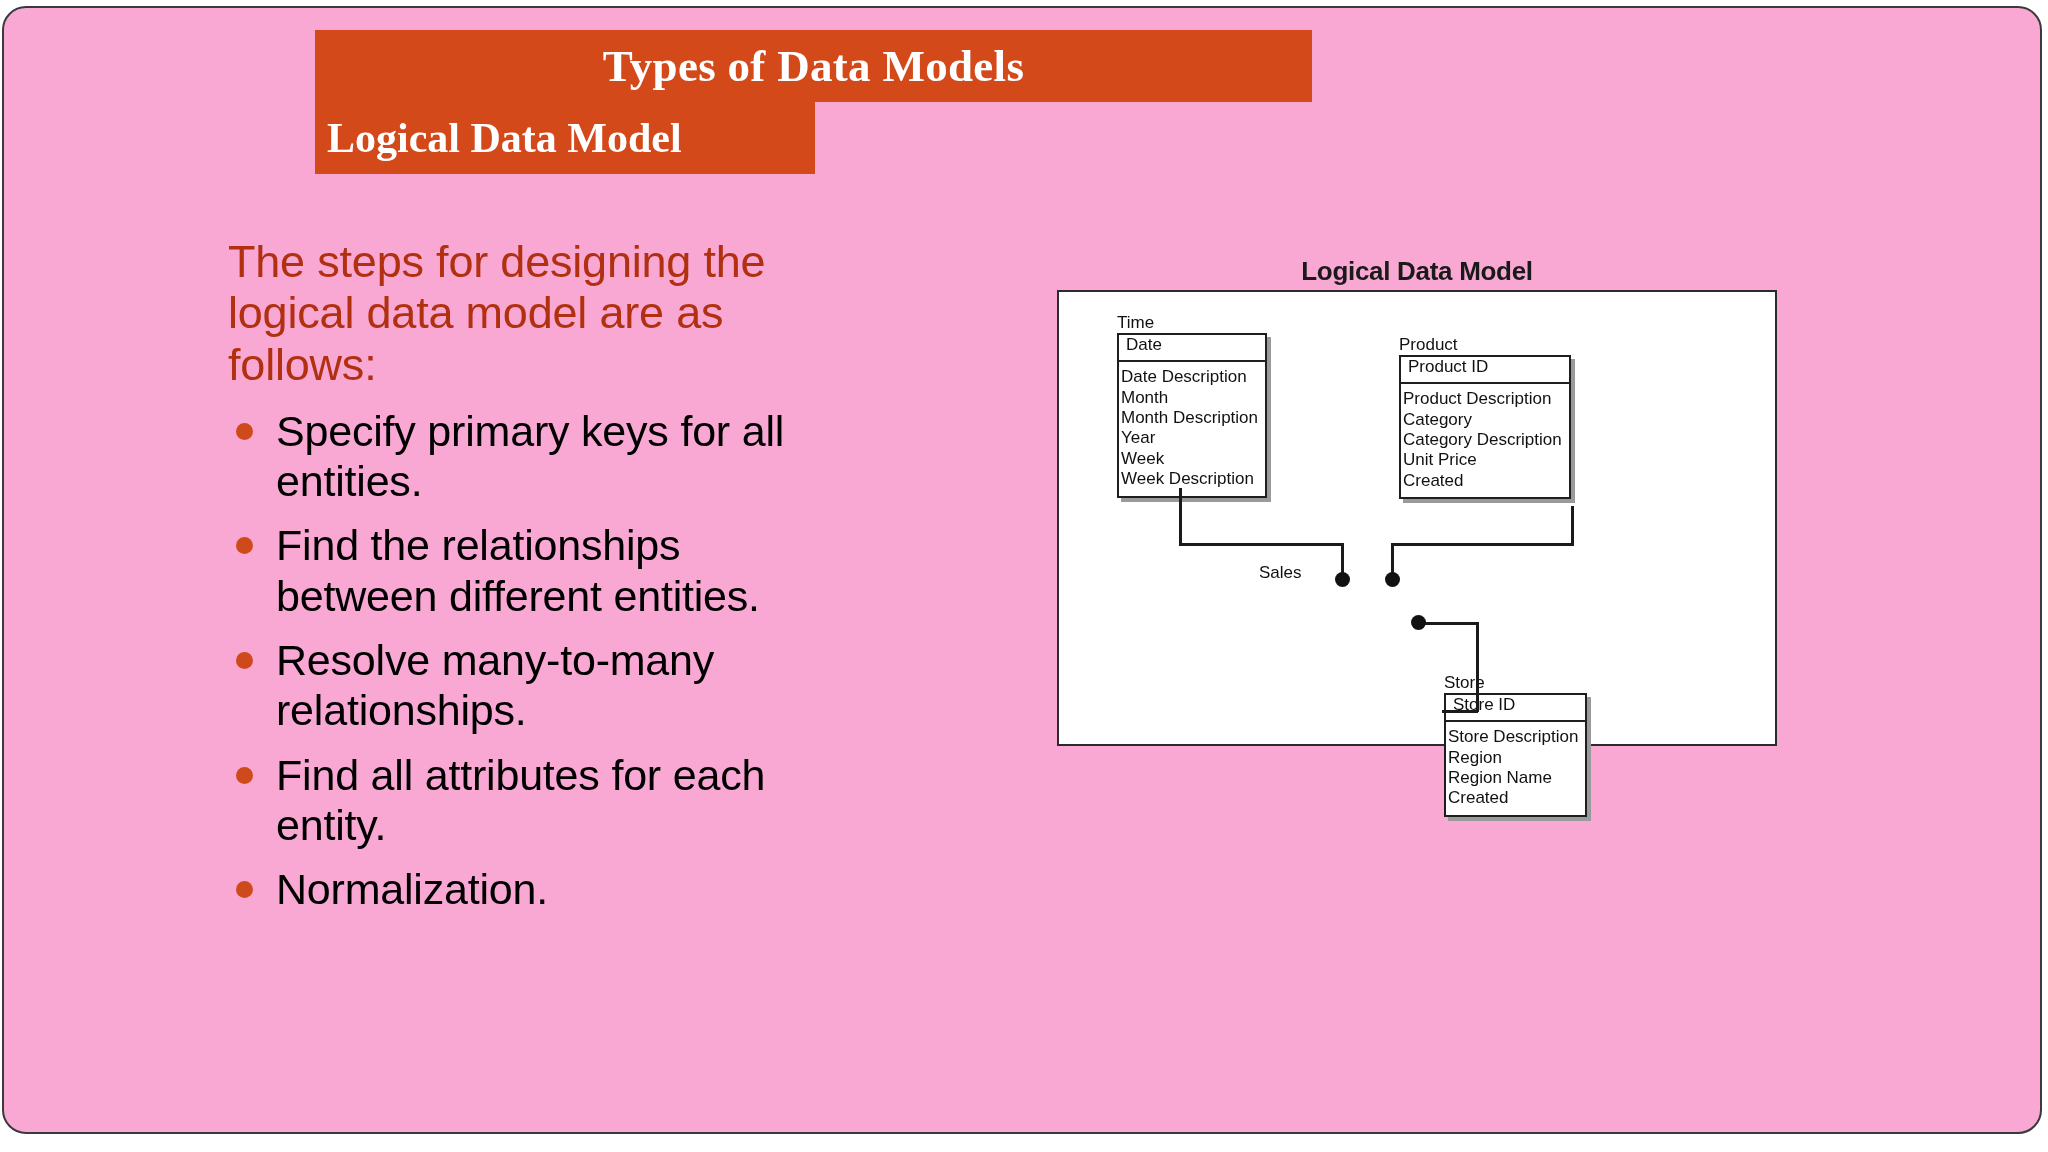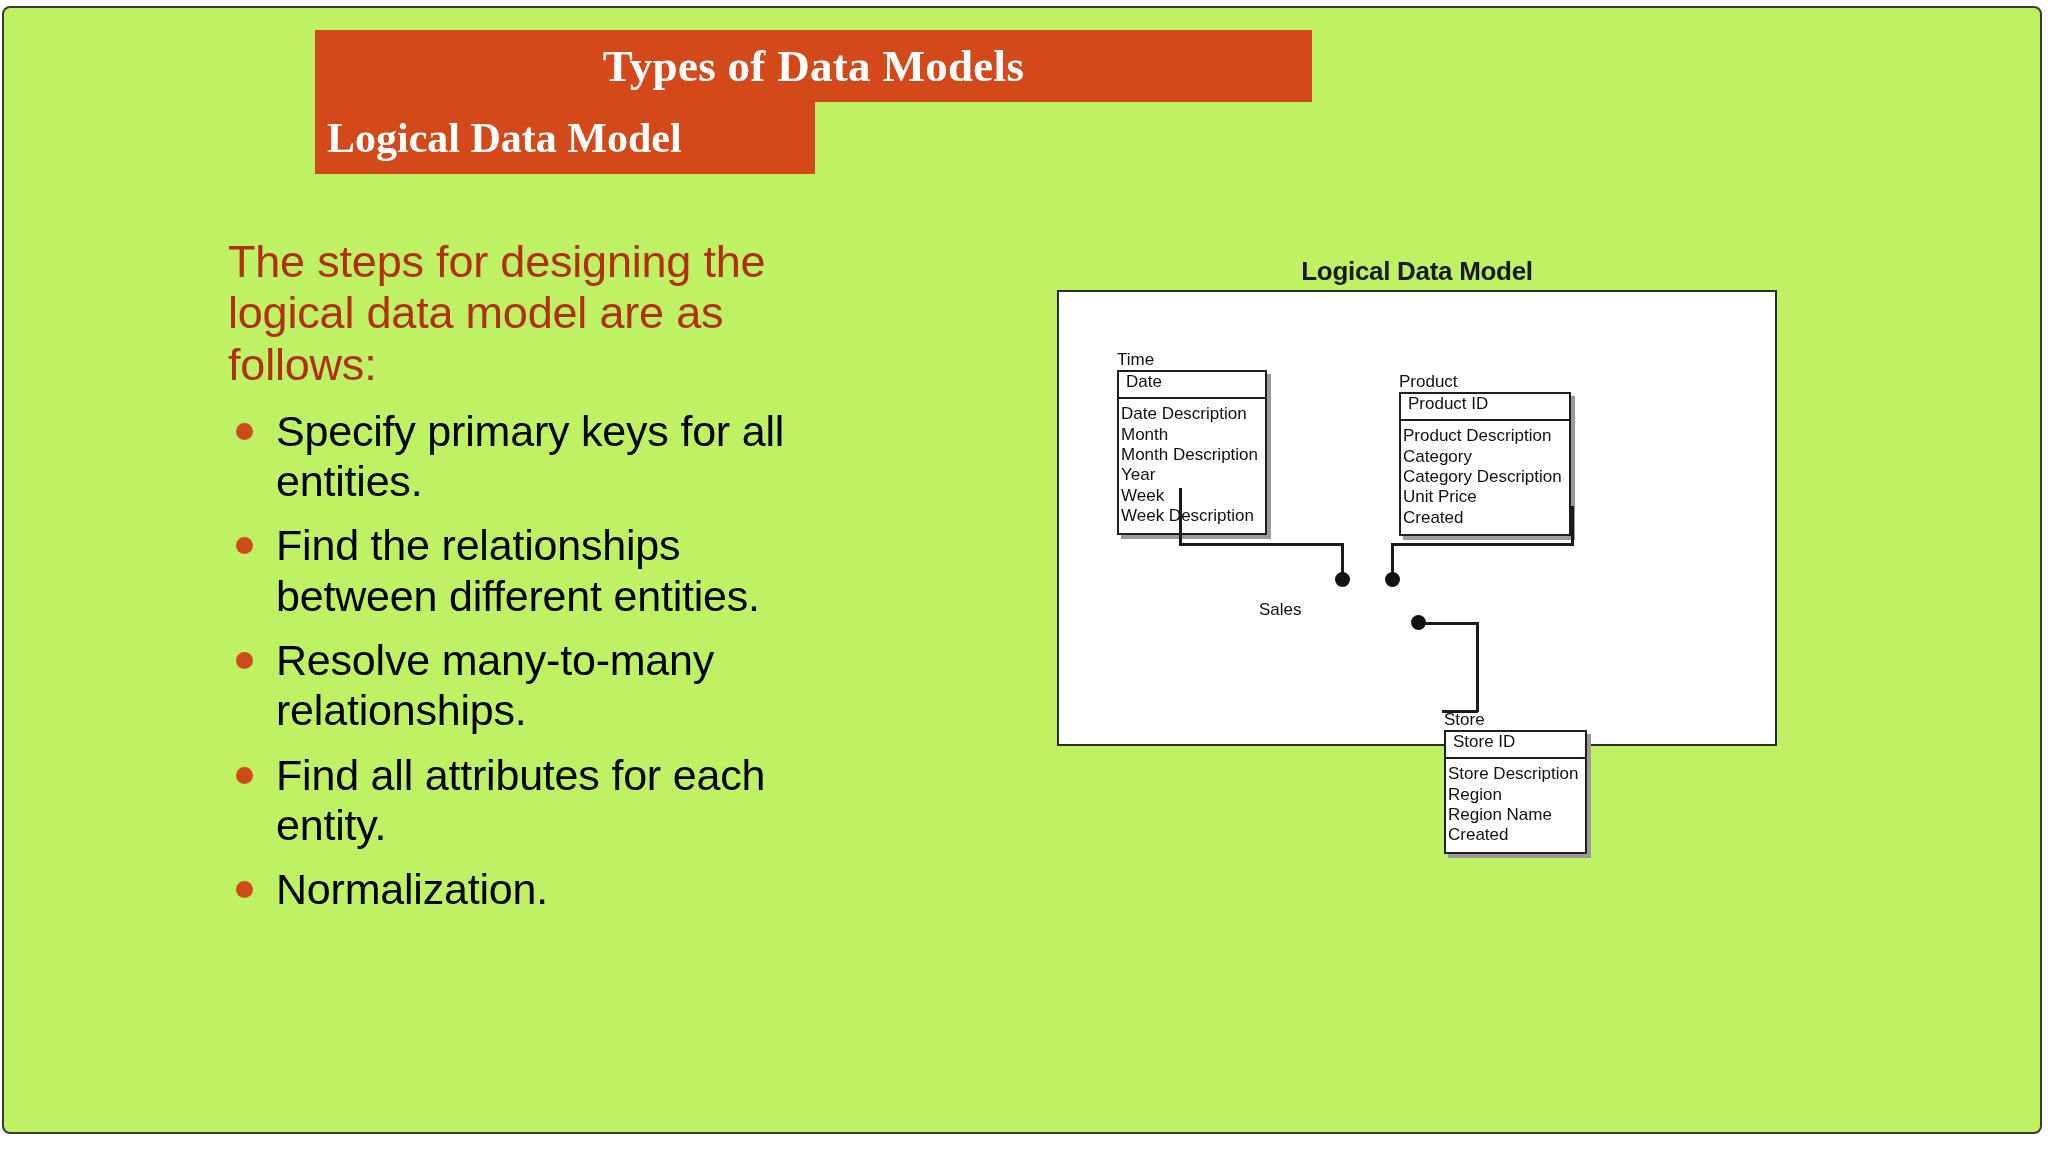--- a/index.html
+++ b/index.html
@@ -7,23 +7,23 @@
     width: 2048px; height: 1152px;
     background: #ffffff;
     font-family: "Liberation Sans", sans-serif;
     overflow: hidden;
   }
 
   #slide {
     position: absolute;
     left: 2px; top: 6px;
     width: 2040px; height: 1128px;
-    background: #bef264;
+    background: #f9a8d4;
     border: 2px solid #3a3a3a;
-    border-radius: 8px;
+    border-radius: 24px;
     overflow: visible;
   }
 
   
   #title-bar {
     position: absolute;
     left: 311px; top: 22px;
     width: 997px; height: 72px;
     background: var(--accent);
     display: flex;
@@ -107,21 +107,21 @@
   }
   #diagram-frame {
     position: absolute;
     left: 0; top: 34px;
     width: 720px; height: 456px;
     border: 2px solid #2b2b2b;
     background: #ffffff;
   }
 
   
-  .entity { position: absolute; margin-top: 37px; }
+  .entity { position: absolute; }
   .entity .ent-name {
     font-size: 17px;
     color: #111;
     margin-bottom: 1px;
     white-space: nowrap;
     line-height: 1.05;
   }
   .ent-box {
     border: 2px solid #1e1e1e;
     background: #ffffff;

